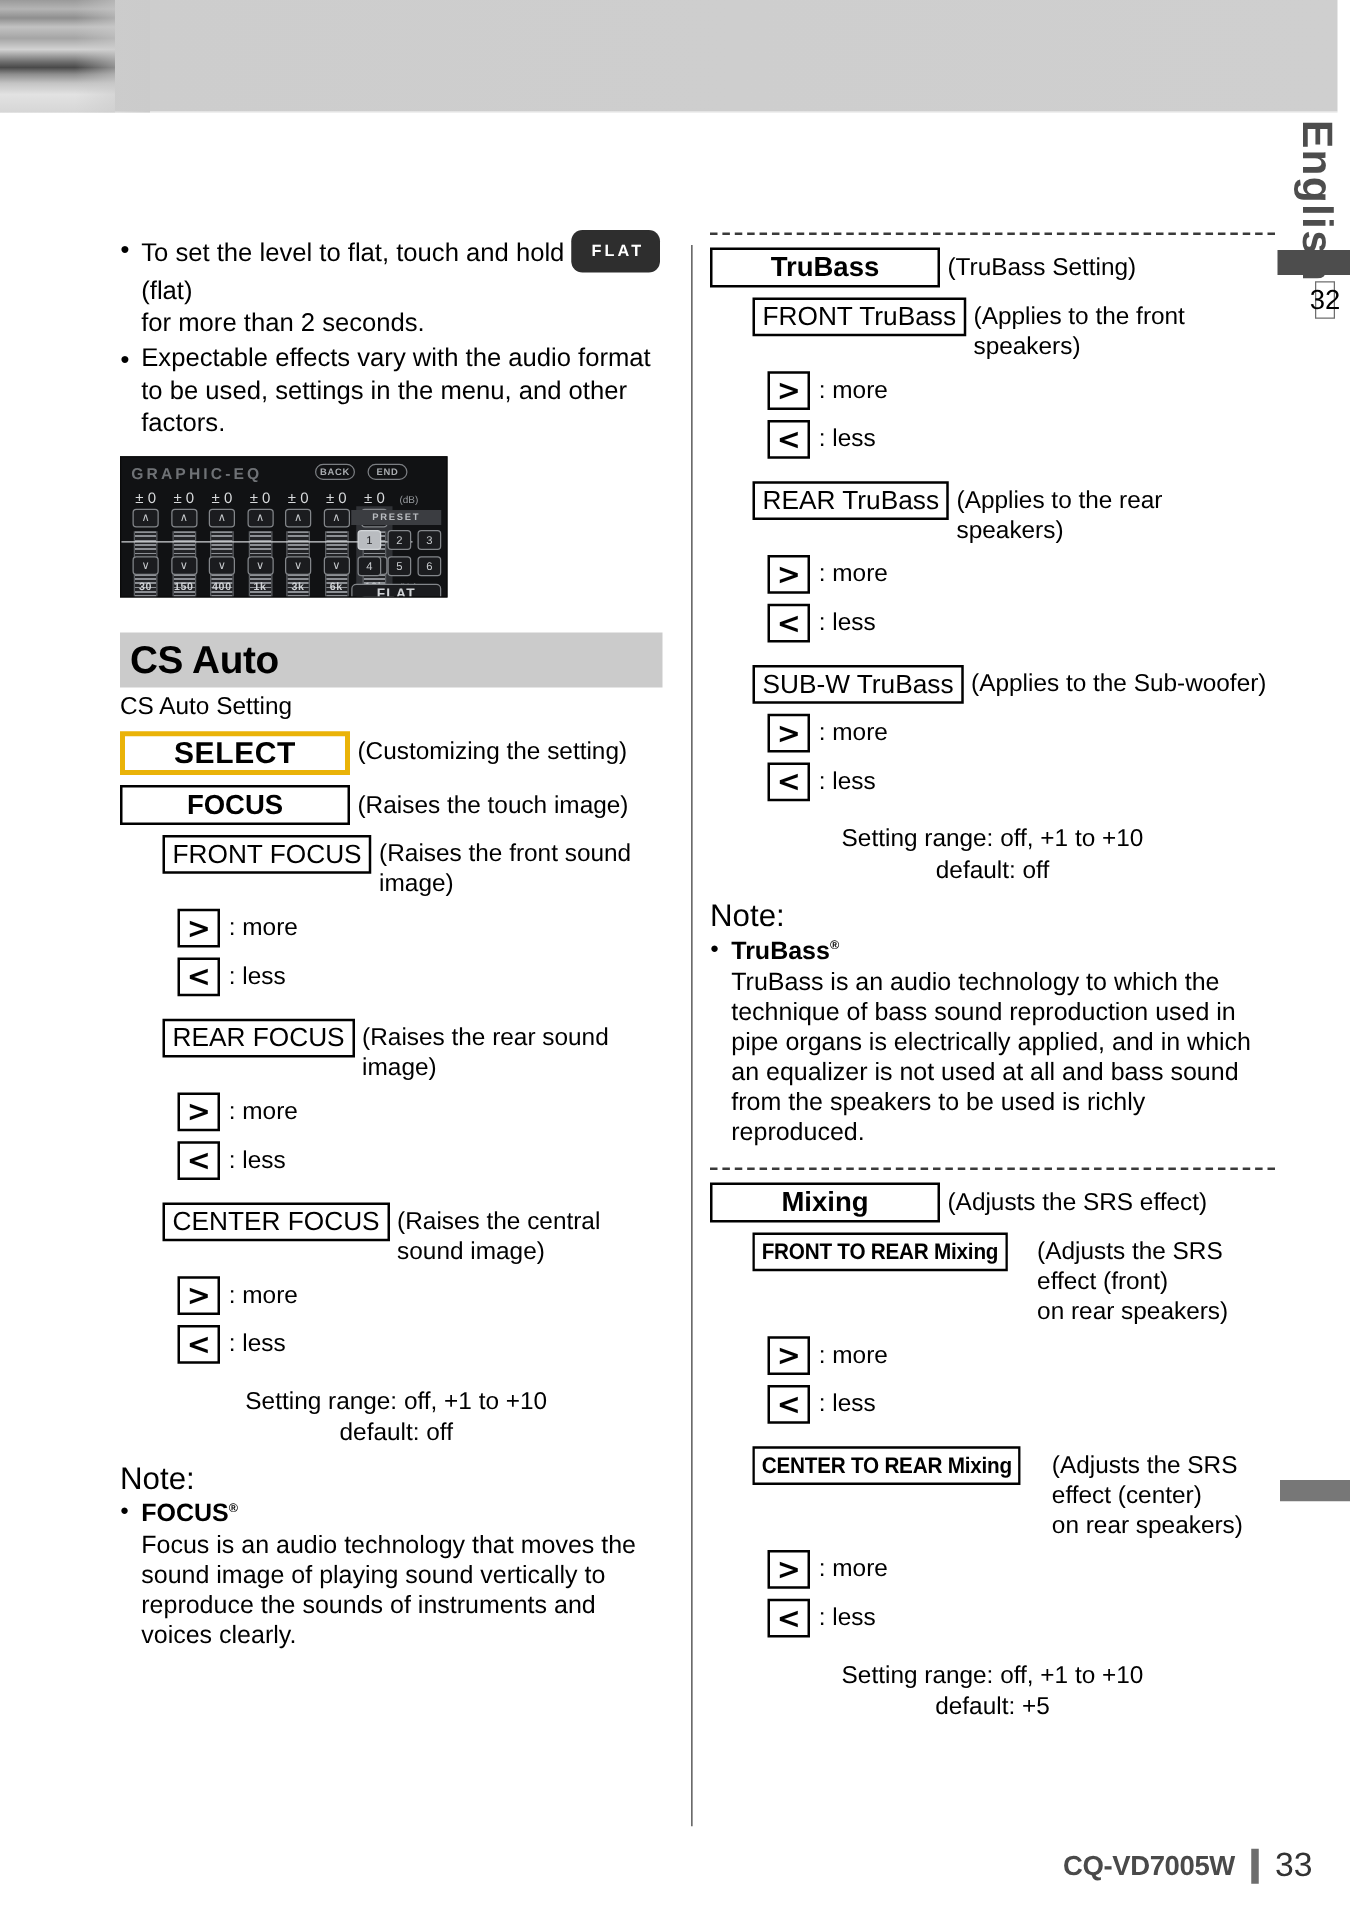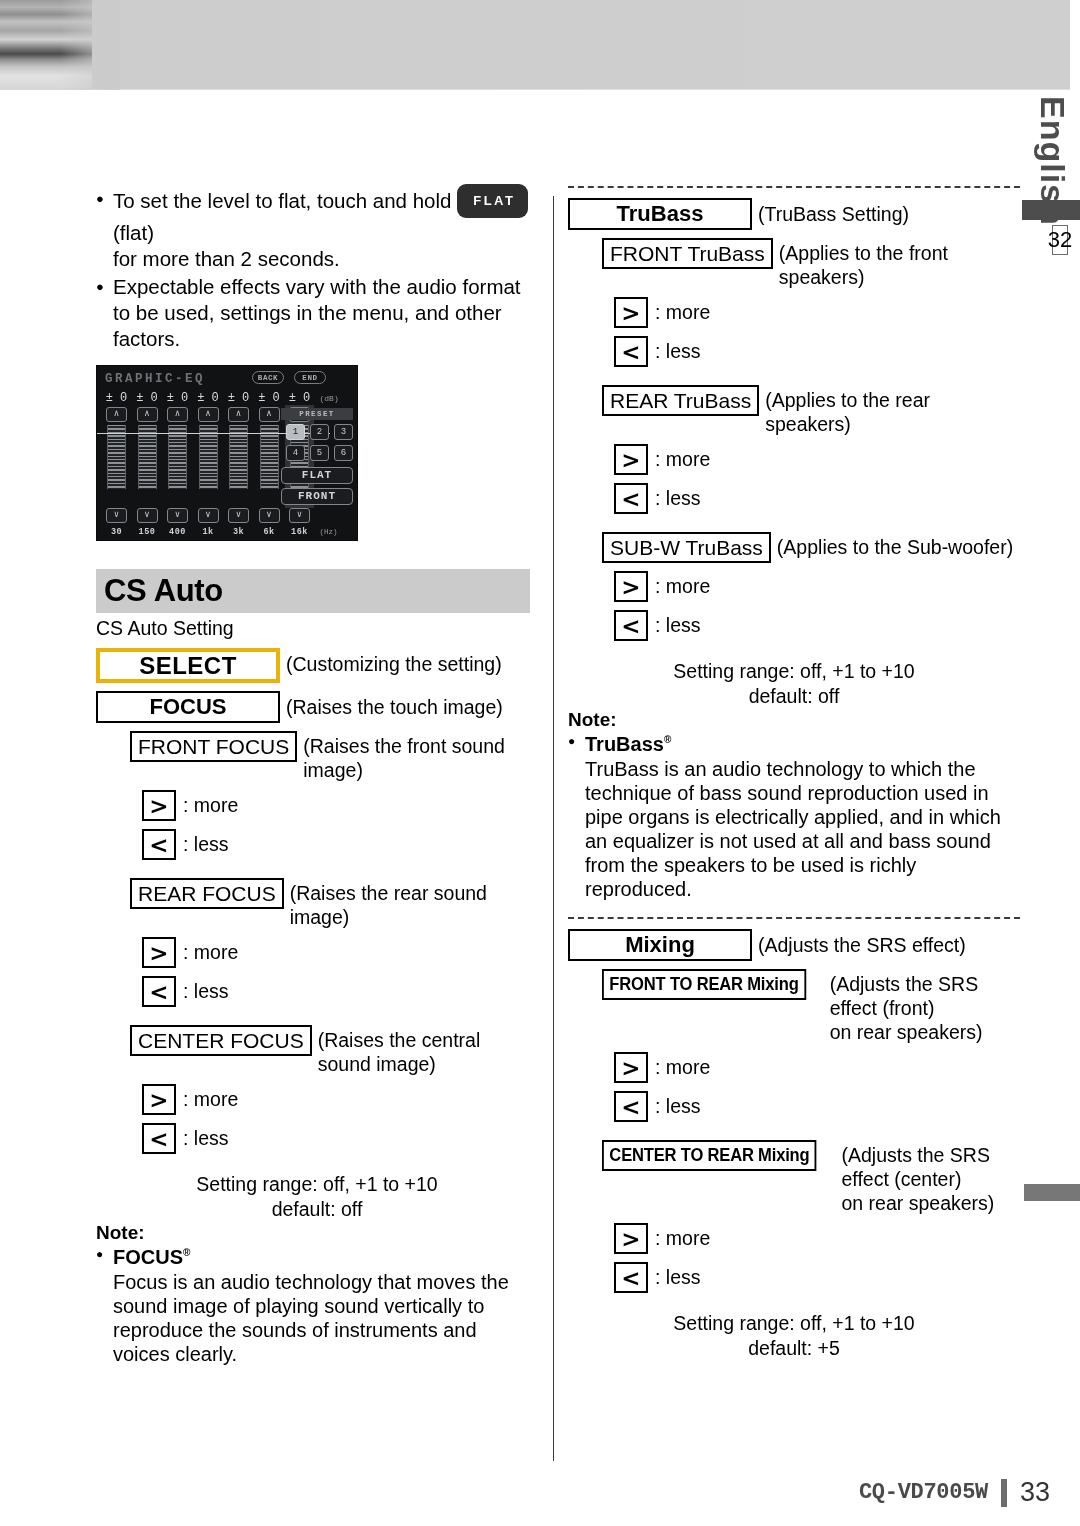--- a/index.html
+++ b/index.html
@@ -81,24 +81,24 @@
   .inline-flat-chip {
     display: inline-block; vertical-align: middle;
     background: #2e2e2e; color: #ffffff;
     font-size: 13px; letter-spacing: 2.5px; font-weight: bold;
     padding: 4px 13px 4px 16px; border-radius: 9px;
     position: relative; top: -2px;
   }
 
   
   .lcd {
-    position: relative; width: 262px; height: 176px;
+    position: relative; width: 262px; height: 113px;
     background: #111214; margin-top: 13px;
     border: 1px solid #0a0a0a;
-    font-family: Liberation Mono, monospace;
+    font-family: Liberation Sans, sans-serif;
     overflow: hidden;
   }
   .lcd-title {
     position: absolute; left: 8px; top: 6px;
     font-size: 12.5px; letter-spacing: 2.5px; color: #6f7276; font-weight: bold;
   }
   .lcd-topbtn {
     position: absolute; top: 5px; height: 13px;
     border: 1px solid #7b7e82; border-radius: 7px;
     color: #a9acb0; font-size: 7.5px; font-weight: bold;
@@ -218,39 +218,39 @@
     font-family: "DejaVu Sans", sans-serif;
   }
   .arrow-label { font-size: 19.5px; padding-left: 7px; padding-top: 4px; }
   .indent2 { margin-left: 34px; }
   .indent3 { margin-left: 46px; }
 
   .range-note {
     text-align: center; font-size: 19.5px; line-height: 25px;
     margin-top: 18px;
   }
-  .note-head { font-size: 19px; font-weight: bold; }
+  .note-head { font-size: 25px; font-weight: normal; margin-top: 10px; }
   .note-term {
     font-size: 20px; font-weight: bold; position: relative; padding-left: 17px;
     margin-top: 2px;
   }
   .note-term::before {
     content: "\25CF"; position: absolute; left: 0; top: 1px; font-size: 12px;
   }
   .note-term sup { font-size: 10px; vertical-align: super; }
   .note-body {
     font-size: 20px; line-height: 24px; padding-left: 17px; margin-top: 1px;
   }
 
   
   .footer {
     position: absolute; right: 30px; bottom: 18px;
     display: flex; align-items: center; gap: 13px;
   }
-  .footer-model { font-size: 22px; font-weight: bold; color: #4a4a4a; letter-spacing: -0.3px; font-family: Liberation Mono, monospace; }
+  .footer-model { font-size: 22px; font-weight: bold; color: #4a4a4a; letter-spacing: -0.3px; }
   .footer-bar { width: 6px; height: 28px; background: #6d6d6d; }
   .footer-page { font-size: 27px; color: #333; }
 </style>
 </head>
 <body>
 
 <div id="page">
 
   <div class="top-banner">
     <div class="top-banner-photo"></div>

